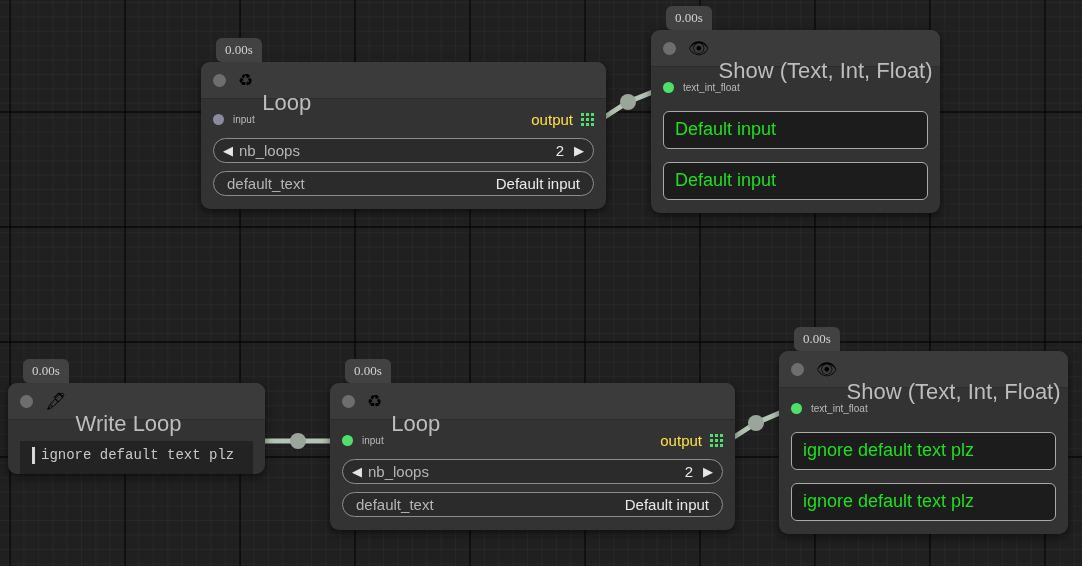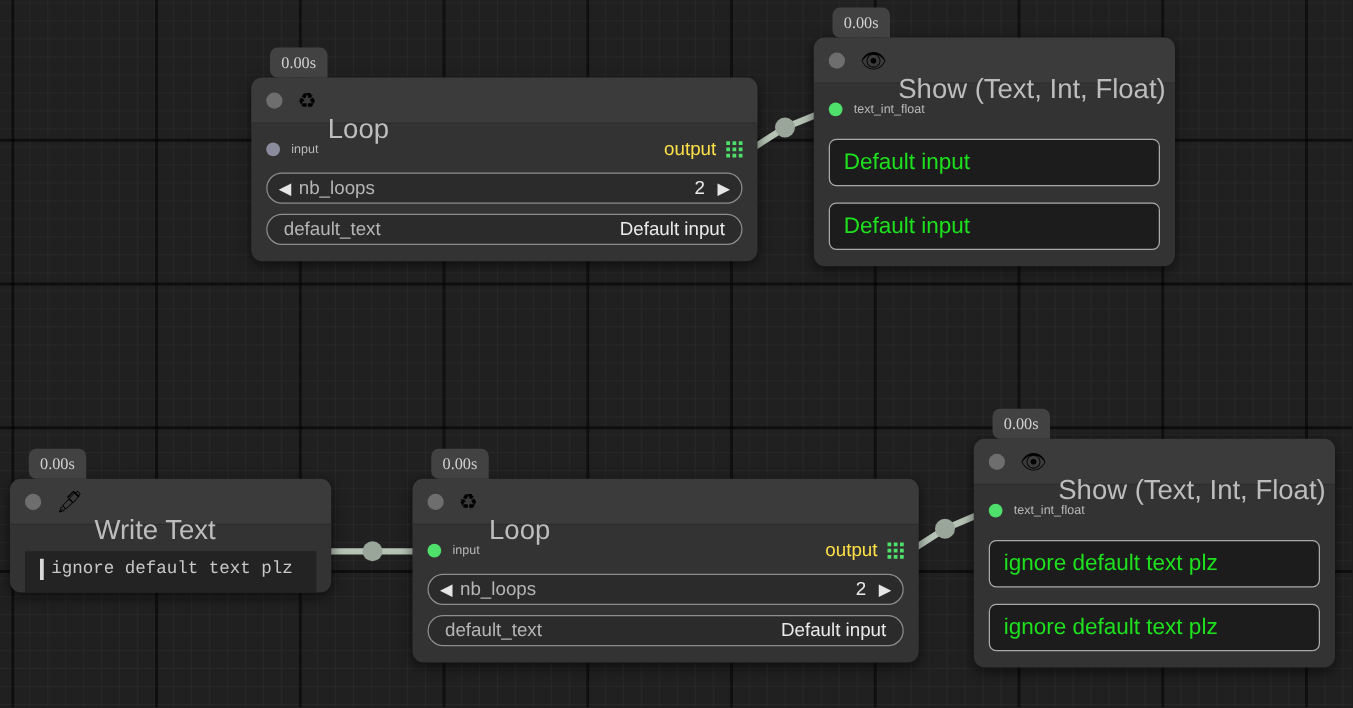--- a/index.html
+++ b/index.html
@@ -294,21 +294,21 @@
       </div>
     </div>
   </div>
 
   <div class="node-wrap" style="left:8px; top:359px;">
     <div class="timebadge">0.00s</div>
     <div class="node" style="width:257px;">
       <div class="node-header">
         <span class="collapse-dot"></span>
         <span class="node-icon">🖋</span>
-        <span class="node-title">Write Text</span>
+        <span class="node-title">Write Loop</span>
       </div>
       <div class="node-body" style="padding-bottom:0;">
         <div class="textarea">
           <span class="caret"></span>
           <span class="ta-text">ignore default text plz</span>
         </div>
       </div>
     </div>
   </div>
 

